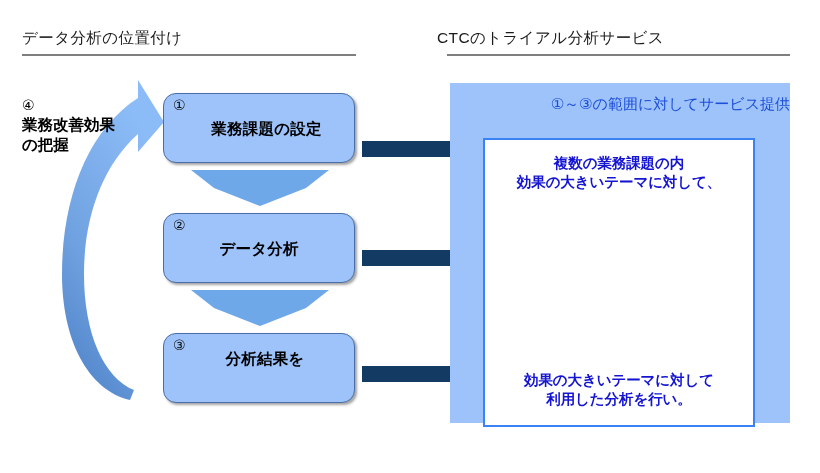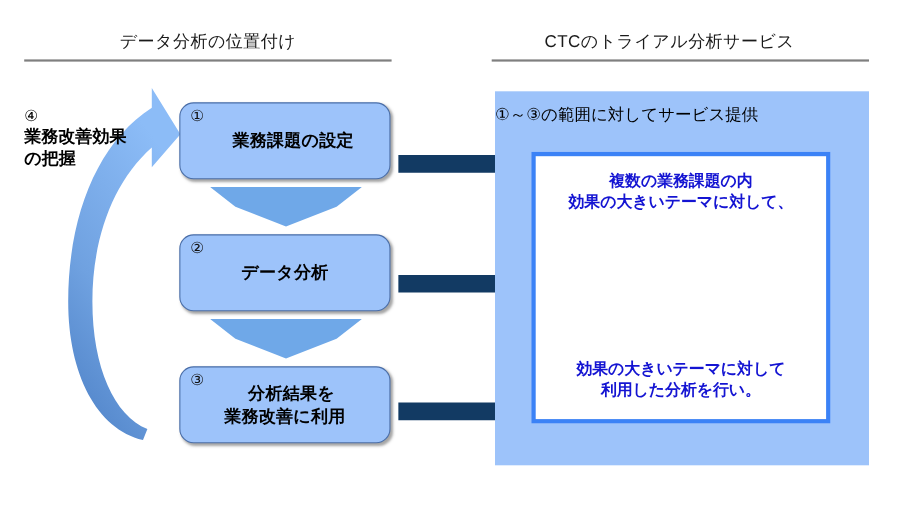--- a/index.html
+++ b/index.html
@@ -10,21 +10,20 @@
     overflow:hidden;
     position:relative;
   }
   #stage{position:absolute;left:0;top:0;width:820px;height:473px;}
 
   
   .col-title{
     position:absolute;
     font-size:15.5px;
     color:#1a1a1a;
-    text-align:center;
     white-space:nowrap;
     letter-spacing:.4px;
   }
   .rule{position:absolute;height:2px;background:#7f7f7f;}
 
   
   .flowbox{
     position:absolute;
     background:#9dc3fa;
     border:1.4px solid #4a6ea8;
@@ -74,31 +73,31 @@
   
   #panel{
     position:absolute;
     left:450px;top:83px;
     width:340px;height:340px;
     background:#9dc3fa;
   }
   #panel-title{
     position:absolute;
     left:0;right:0;top:12px;
-    text-align:left;
+    text-align:right;
     font-size:15px;
-    color:#000000;
+    color:#1d4ed8;
     white-space:nowrap;
   }
   #inner{
     position:absolute;
     left:33px;top:55px;
-    width:272px;height:247px;
+    width:272px;height:289px;
     background:#ffffff;
-    border:4px solid #3b82f6;
+    border:2px solid #3b82f6;
     box-sizing:border-box;
     display:flex;
     flex-direction:column;
     justify-content:space-between;
     padding:14px 4px 16px 4px;
   }
   .blk{
     text-align:center;
     color:#1414d2;
     font-weight:bold;
@@ -160,21 +159,20 @@
     <span class="cap" style="top:26px;">データ分析</span>
   </div>
 
   <svg class="down-arrow" style="left:191px;top:288px;" width="138" height="40" viewBox="0 0 138 40">
     <polygon points="0,2 138,2 115,20 69,38 23,20" fill="#6FA8E8"></polygon>
   </svg>
 
   <div class="flowbox" style="left:163px;top:333px;width:192px;height:70px;">
     <span class="num">③</span>
     <span class="cap" style="top:16px;padding-left:12px;">分析結果を</span>
-    <span class="cap" style="top:37px;">業務改善に利用</span>
   </div>
 
   <svg class="navy-arrow" style="left:362px;top:133px;" width="122" height="32" viewBox="0 0 122 32">
     <polygon points="0,8 96,8 96,0 122,16 96,32 96,24 0,24" fill="#123A63"></polygon>
   </svg>
   <svg class="navy-arrow" style="left:362px;top:242px;" width="122" height="32" viewBox="0 0 122 32">
     <polygon points="0,8 96,8 96,0 122,16 96,32 96,24 0,24" fill="#123A63"></polygon>
   </svg>
   <svg class="navy-arrow" style="left:362px;top:358px;" width="122" height="32" viewBox="0 0 122 32">
     <polygon points="0,8 96,8 96,0 122,16 96,32 96,24 0,24" fill="#123A63"></polygon>

